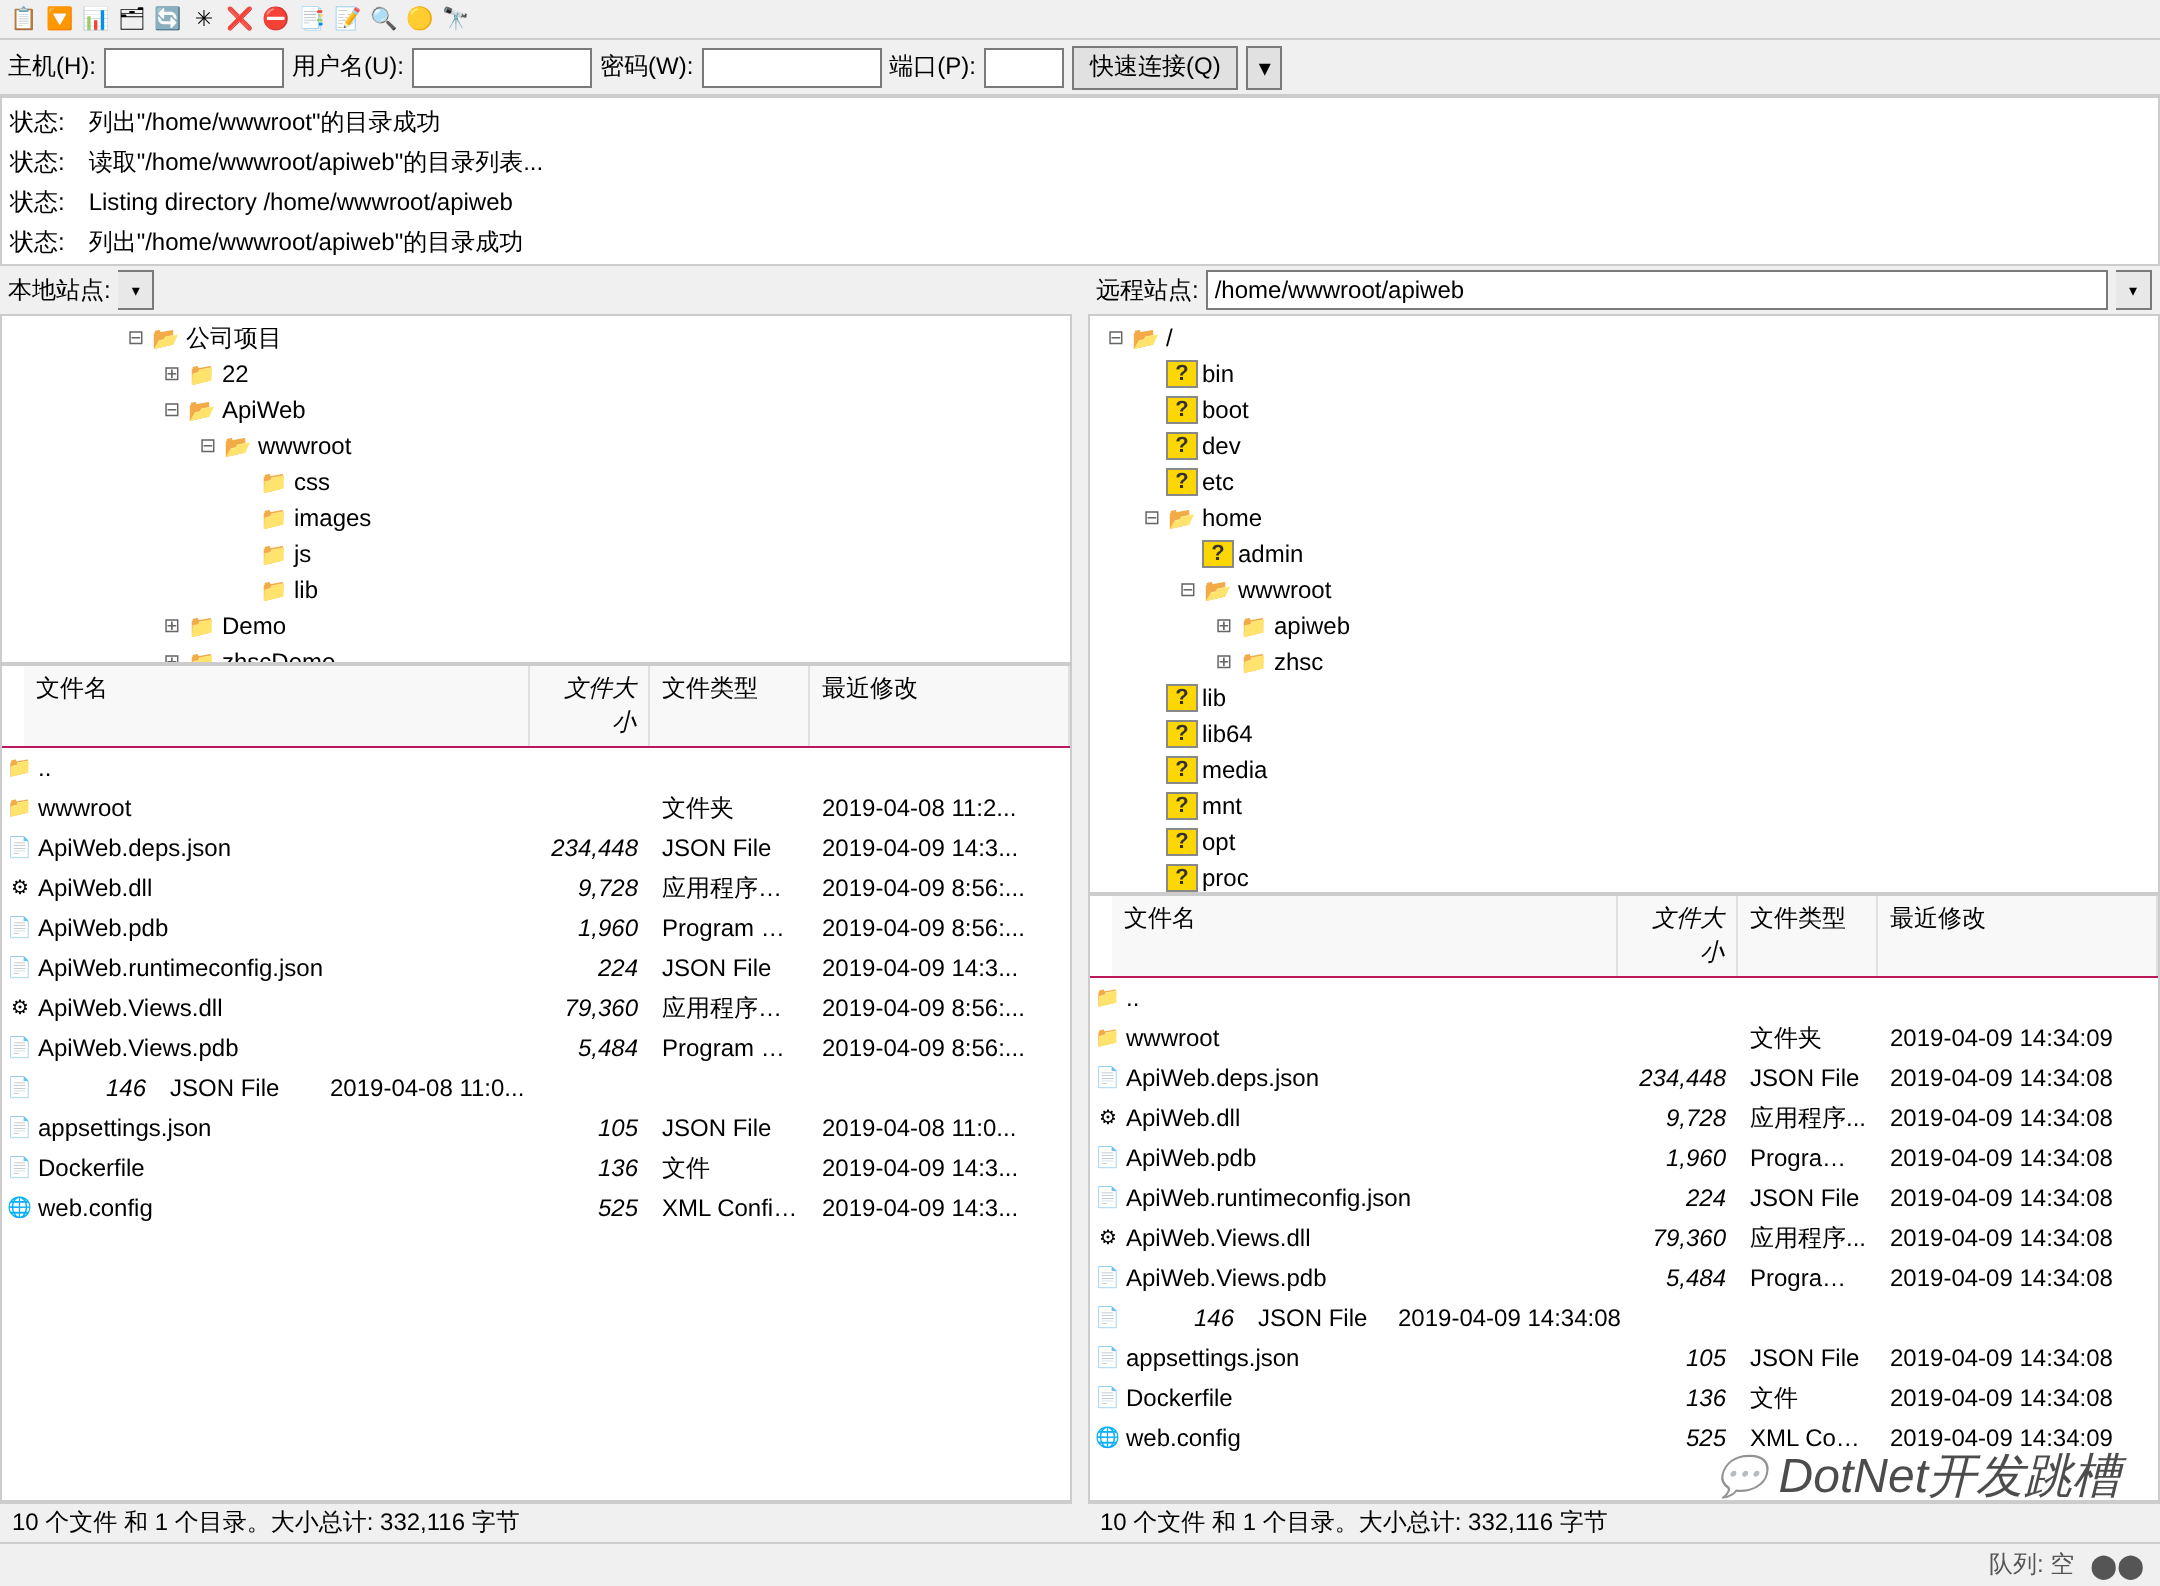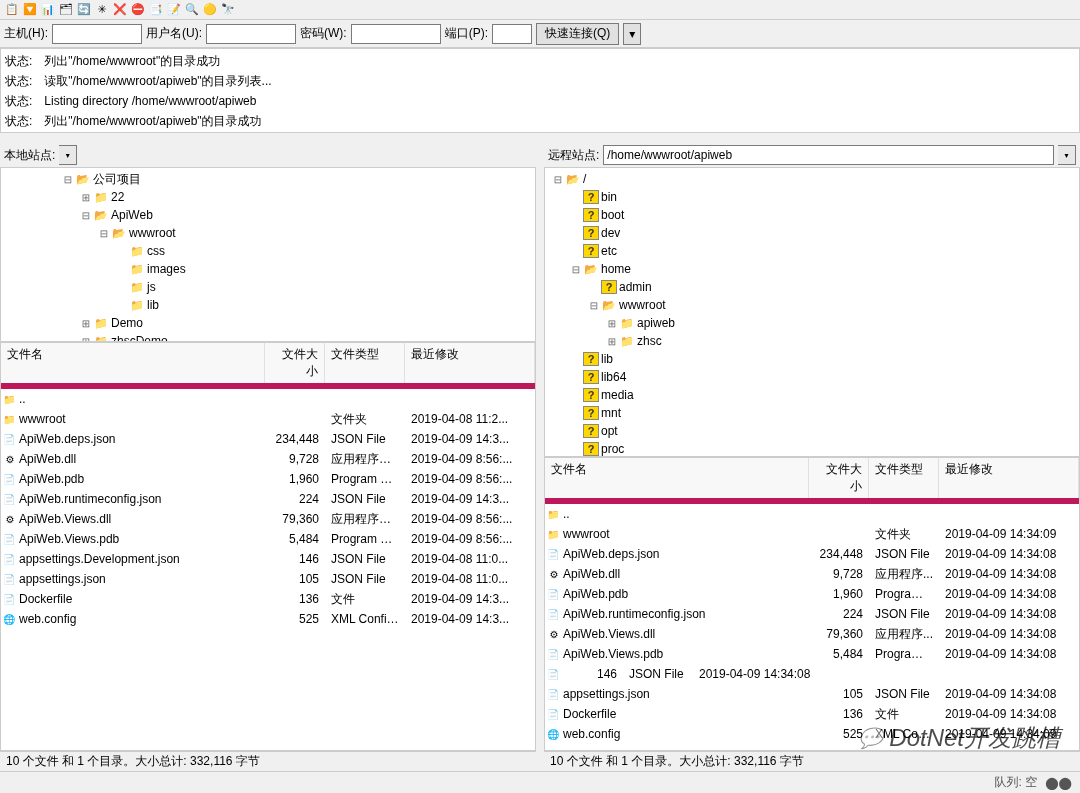--- a/index.html
+++ b/index.html
@@ -7,40 +7,40 @@
 .toolbar { height: 20px; background: #f0f0f0; display: flex; align-items: center; gap: 2px; padding: 0 4px; border-bottom: 1px solid #ccc; }
 .toolbar-icon { width: 16px; height: 16px; display: inline-flex; align-items: center; justify-content: center; font-size: 11px; }
 .connection-bar { height: 28px; background: #f0f0f0; display: flex; align-items: center; padding: 4px; gap: 4px; border-bottom: 1px solid #ccc; }
 .connection-bar label { font-size: 12px; }
 .connection-bar input { height: 20px; border: 1px solid #7a7a7a; padding: 0 3px; font-size: 12px; }
 .connection-bar button { height: 22px; padding: 0 8px; border: 1px solid #7a7a7a; background: #e1e1e1; font-size: 12px; cursor: pointer; text-align: center; }
 .status-log { height: 85px; background: #fff; border: 1px solid #ccc; padding: 2px 4px; overflow-y: auto; }
 .status-log div { font-size: 12px; line-height: 20px; white-space: nowrap; }
 .panes { flex: 1; display: flex; gap: 2px; min-height: 0; }
 .pane { flex: 1; display: flex; flex-direction: column; background: #f0f0f0; min-width: 0; }
-.site-bar { height: 24px; display: flex; align-items: center; padding: 2px 4px; gap: 4px; margin-top: 10px; }
+.site-bar { height: 24px; display: flex; align-items: center; padding: 2px 4px; gap: 4px; }
 .site-bar label { font-size: 12px; white-space: nowrap; }
 .site-bar input { flex: 1; height: 20px; border: 1px solid #7a7a7a; padding: 0 3px; font-size: 12px; }
 .site-bar .dropdown { width: 18px; height: 20px; border: 1px solid #7a7a7a; border-left: none; background: #e8e8e8; display: flex; align-items: center; justify-content: center; font-size: 8px; }
 .tree { height: 175px; background: #fff; border: 1px solid #ccc; overflow: auto; padding: 2px; }
 .tree-item { display: flex; align-items: center; height: 18px; font-size: 12px; white-space: nowrap; }
 .tree-item .expander { width: 14px; text-align: center; font-size: 10px; color: #666; cursor: pointer; }
 .tree-item .icon { width: 16px; height: 14px; margin-right: 2px; display: inline-flex; align-items: center; justify-content: center; font-size: 11px; }
 .folder-icon::before { content: "📁"; font-size: 11px; }
 .folder-open-icon::before { content: "📂"; font-size: 11px; }
 .question-icon { background: #ffd700; border: 1px solid #888; width: 12px; height: 12px; font-size: 9px; font-weight: bold; color: #333; }
 .file-list { flex: 1; background: #fff; border: 1px solid #ccc; display: flex; flex-direction: column; min-height: 0; }
-.file-header { display: flex; background: #fff; border-bottom: 6px solid #be185d; }
+.file-header { display: flex; background: #fff; border-bottom: 1px solid #be185d; padding-left: 11px; }
 .file-header div { padding: 3px 6px; font-size: 12px; border-right: 1px solid #e0e0e0; background: #f8f8f8; }
 .file-rows { flex: 1; overflow-y: auto; }
 .file-row { display: flex; align-items: center; height: 20px; font-size: 12px; }
 .file-row div { padding: 0 6px; overflow: hidden; text-overflow: ellipsis; white-space: nowrap; }
 .file-row .icon-cell { width: 18px; padding: 0; display: flex; align-items: center; justify-content: center; font-size: 10px; }
 .col-name { flex: 1; min-width: 100px; }
-.col-size { width: 60px; text-align: right; }
+.col-size { width: 60px; text-align: right; font-style: italic; }
 .col-type { width: 80px; }
 .col-date { width: 130px; }
 .remote .col-type { width: 70px; }
 .remote .col-date { width: 140px; }
 .status-footer { height: 20px; background: #f0f0f0; border-top: 1px solid #ccc; display: flex; align-items: center; padding: 0 6px; font-size: 12px; }
 .bottom-bar { height: 22px; background: #f0f0f0; border-top: 1px solid #ccc; display: flex; align-items: center; justify-content: flex-end; padding: 0 8px; gap: 8px; font-size: 11px; color: #555; }
 .watermark { position: absolute; right: 20px; bottom: 39px; font-size: 24px; color: rgba(0,0,0,0.7); font-style: italic; font-weight: 500; pointer-events: none; display: flex; align-items: center; gap: 6px; }
 .watermark::before { content: "💬"; font-size: 20px; opacity: 0.6; }
 .split-handle { width: 4px; background: #f0f0f0; cursor: col-resize; }
 </style>
@@ -200,21 +200,20 @@
           </div>
           <div class="file-row">
             <div class="icon-cell">📄</div>
             <div class="col-name" style="flex:1;padding-left:0">ApiWeb.Views.pdb</div>
             <div class="col-size">5,484</div>
             <div class="col-type">Program Deb...</div>
             <div class="col-date">2019-04-09 8:56:...</div>
           </div>
           <div class="file-row">
             <div class="icon-cell">📄</div>
-            <div class="col-name" style="flex:1;padding-left:0">appsettings.Development.json</div>
             <div class="col-size">146</div>
             <div class="col-type">JSON File</div>
             <div class="col-date">2019-04-08 11:0...</div>
           </div>
           <div class="file-row">
             <div class="icon-cell">📄</div>
             <div class="col-name" style="flex:1;padding-left:0">appsettings.json</div>
             <div class="col-size">105</div>
             <div class="col-type">JSON File</div>
             <div class="col-date">2019-04-08 11:0...</div>

